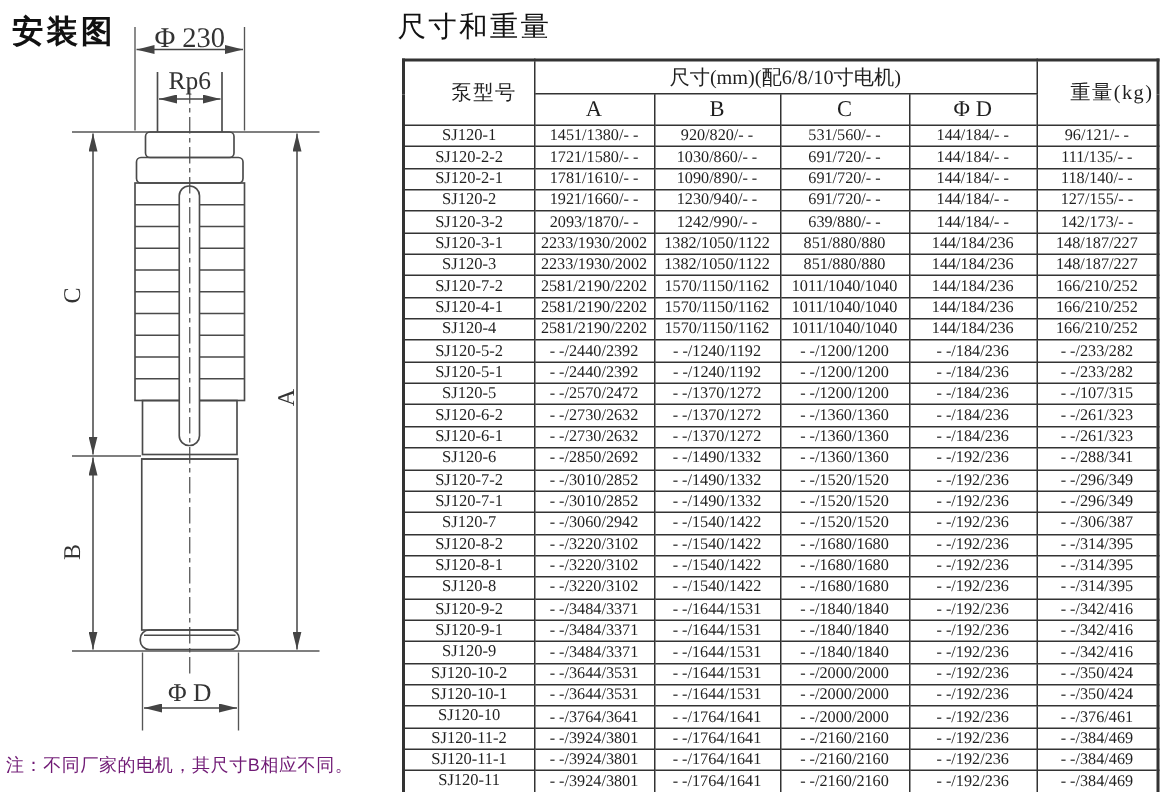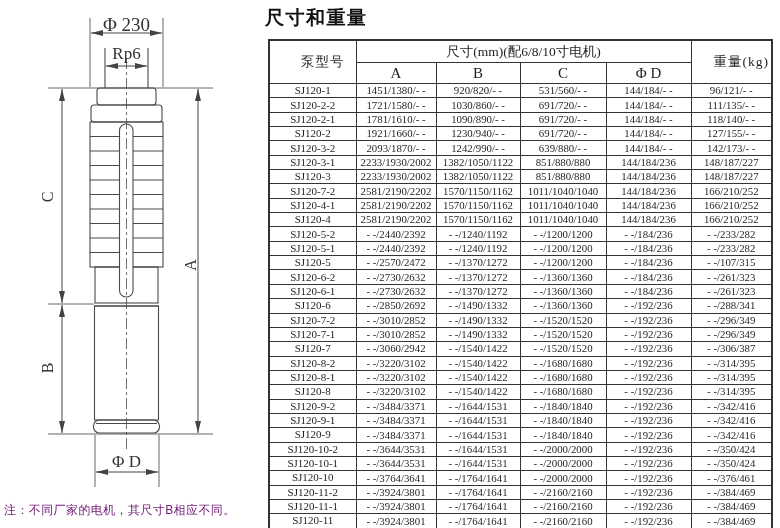--- a/index.html
+++ b/index.html
@@ -8,40 +8,41 @@
   .stage{position:relative;width:780px;height:528px;background:#fff;}
 
   
   .diagram-title{position:absolute;left:8px;top:7px;font-size:21px;font-weight:bold;
        letter-spacing:2px;color:#111;font-family:"Liberation Sans","DejaVu Sans",sans-serif;}
   .diagram-svg{position:absolute;left:0;top:0;}
   .footnote{position:absolute;left:4px;top:502px;width:260px;font-size:12px;color:#701a75;
        letter-spacing:0.4px;font-family:"Liberation Sans","DejaVu Sans",sans-serif;}
 
   
-  .table-title{position:absolute;left:265px;top:5px;font-size:19px;font-weight:bold;
+  .table-title{position:absolute;left:265px;top:5px;font-size:19px;font-weight:normal;
        letter-spacing:1.5px;color:#111;font-family:"Liberation Sans","DejaVu Sans",sans-serif;}
   .spec-table{position:absolute;left:268px;top:39px;border-collapse:collapse;
        table-layout:fixed;width:503px;background:#fff;}
   .spec-table th,.spec-table td{border:1px solid #333;text-align:center;vertical-align:middle;
        padding:0;font-weight:normal;color:#1f1f1f;overflow:hidden;white-space:nowrap;}
   .spec-table{border:2px solid #333;}
   .spec-table thead tr.h1 th{height:21px;font-size:13.5px;}
   .spec-table thead tr.h2 th{height:20px;font-size:15px;}
   .spec-table th.model-h,.spec-table th.weight-h{font-size:13px;letter-spacing:1px;padding-left:20px;}
   .spec-table tbody td{height:13.35px;font-size:10.8px;line-height:1;}
   .spec-table tbody td:first-child{font-size:11px;}
 
   svg text{fill:#333;font-family:"Liberation Serif","DejaVu Serif",serif;}
 </style>
 </head>
 <body>
 
 <div class="stage">
 
+  <div class="diagram-title">安装图</div>
 
   <svg class="diagram-svg" width="260" height="528" viewBox="0 0 260 528">
     <defs>
       <marker id="arr" viewBox="0 0 12 6" refX="12" refY="3" markerWidth="12" markerHeight="6" markerUnits="userSpaceOnUse" orient="auto-start-reverse">
         <path d="M12,3 L0,0 L0,6 Z" fill="#444"></path>
       </marker>
     </defs>
 
     <g stroke="#555" stroke-width="0.9" fill="none">
       <path d="M48,88 H213 M48,434 H213 M48,304 H94 M90,18 V87 M163,18 V87 M95,435 V487 M159,435 V487"></path>

